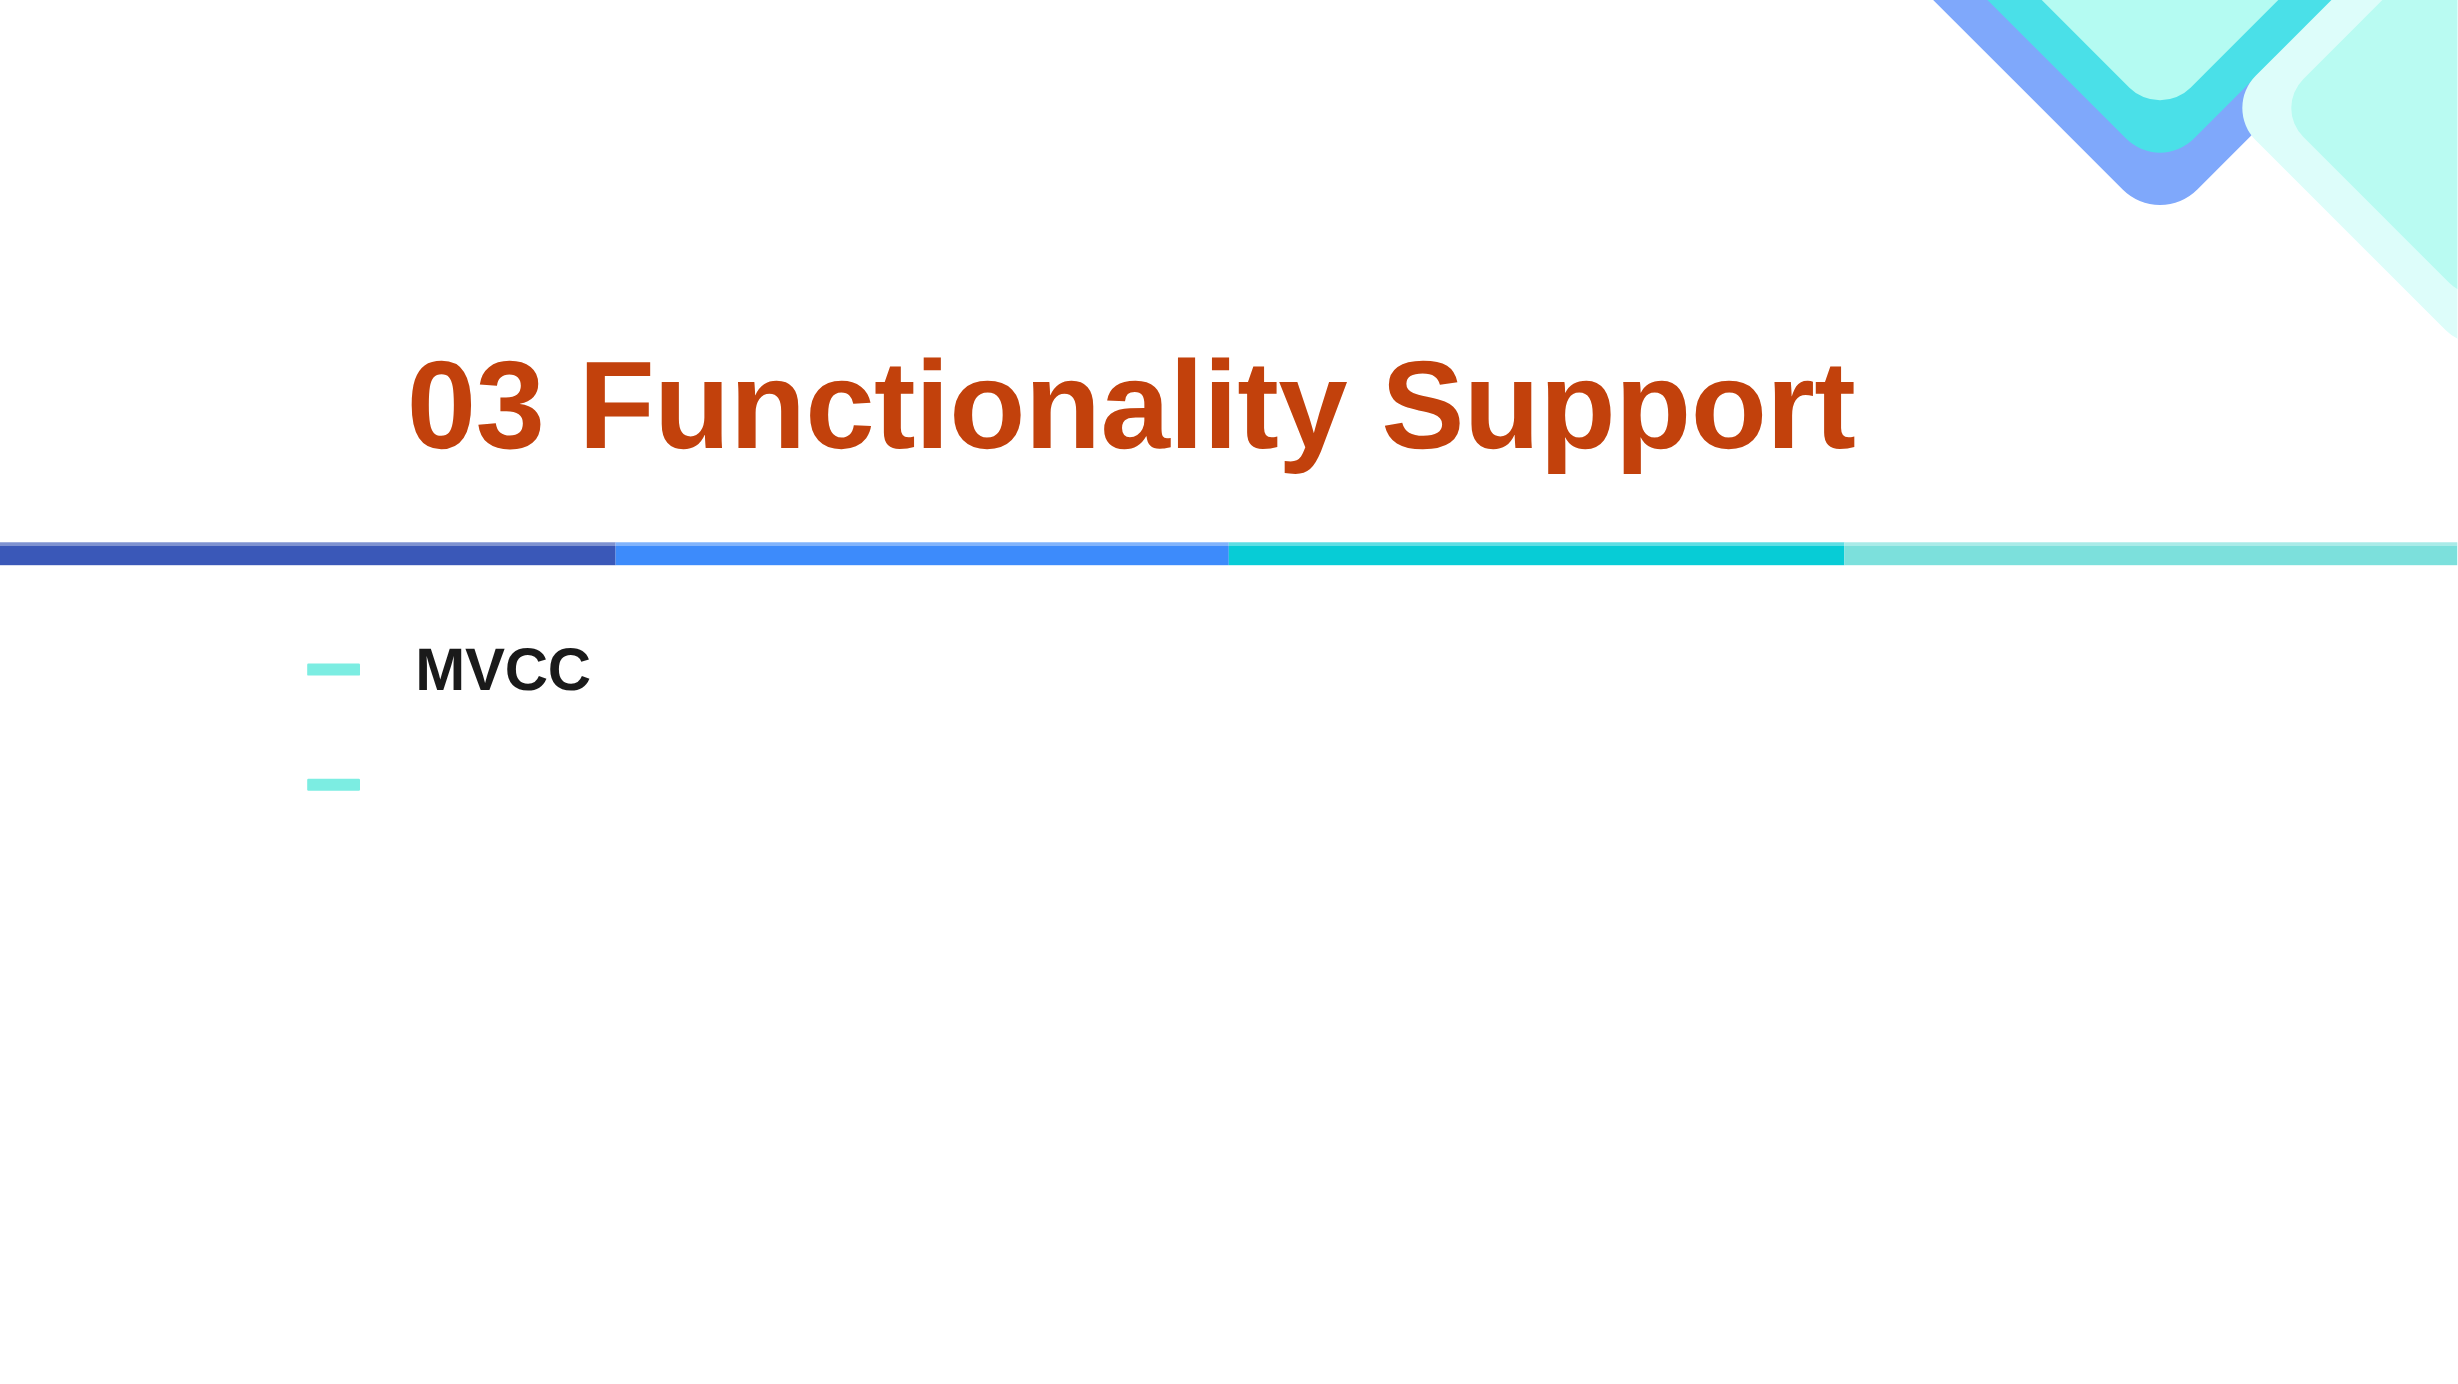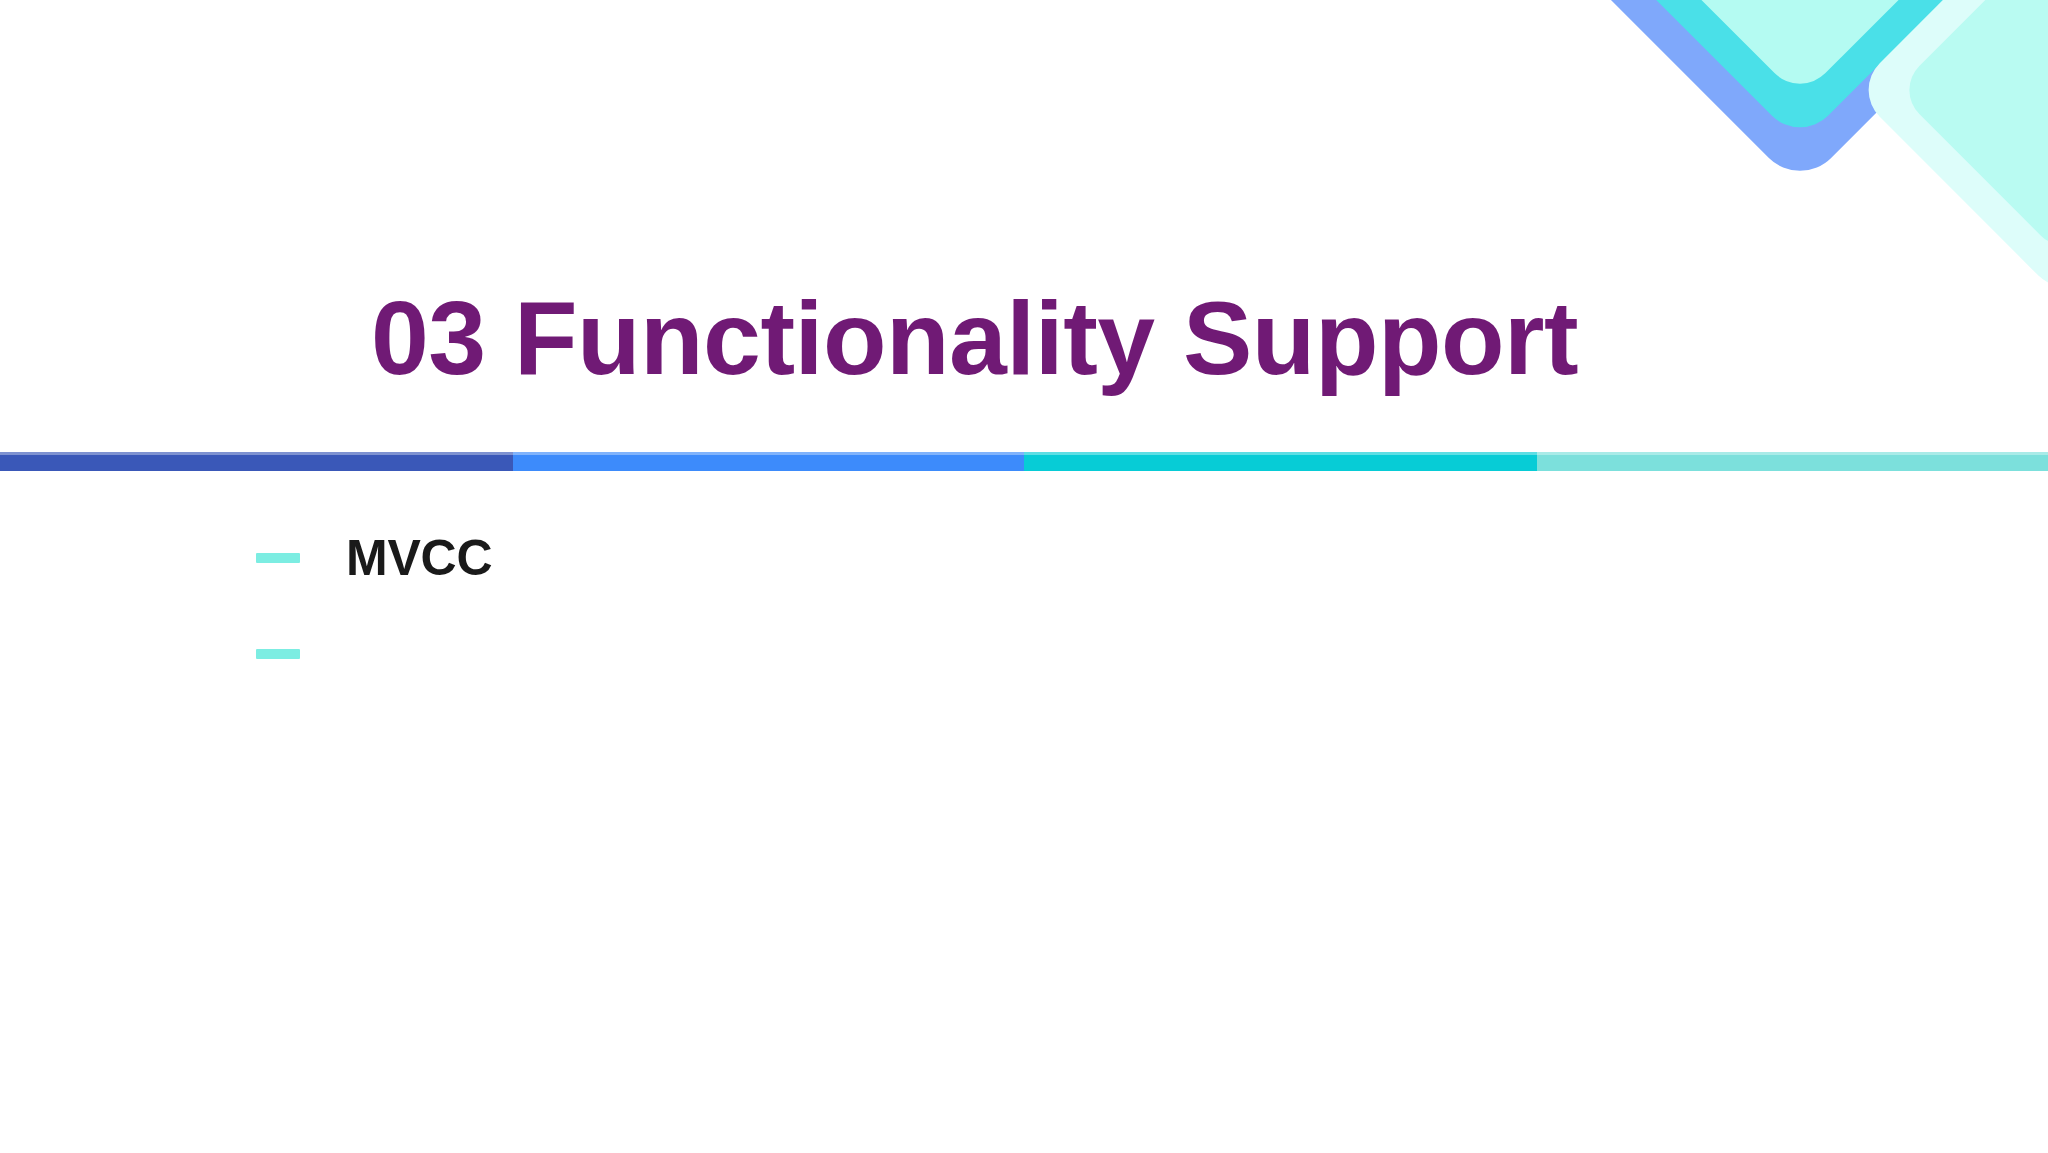--- a/index.html
+++ b/index.html
@@ -159,21 +159,21 @@
     <div class="diamond d-outer" style="background: rgb(127, 168, 251);"></div>
     <div class="diamond d-middle" style="background: rgb(74, 224, 232);"></div>
     <div class="diamond d-inner" style="background: rgb(180, 251, 242);"></div>
   </div>
 
   <div class="deco-layer" id="deco-second">
     <div class="diamond d2-outer" style="background: rgb(221, 253, 250);"></div>
     <div class="diamond d2-inner" style="background: rgb(185, 251, 242);"></div>
   </div>
 
-  <div id="title" style="color: #701a75; padding-left: 32px;">03 Functionality Support</div>
+  <div id="title" style="color: #c2410c;">03 Functionality Support</div>
 
   <div id="divider">
     <div class="seg" style="background: rgb(58, 88, 184); width: 513px;"></div>
     <div class="seg" style="background: rgb(61, 139, 251); width: 511px;"></div>
     <div class="seg" style="background: rgb(7, 204, 214); width: 513px;"></div>
     <div class="seg" style="background: rgb(124, 224, 220); width: 511px;"></div>
     <div class="seg-top-sheen"></div>
   </div>
 
   <div id="bullets">

